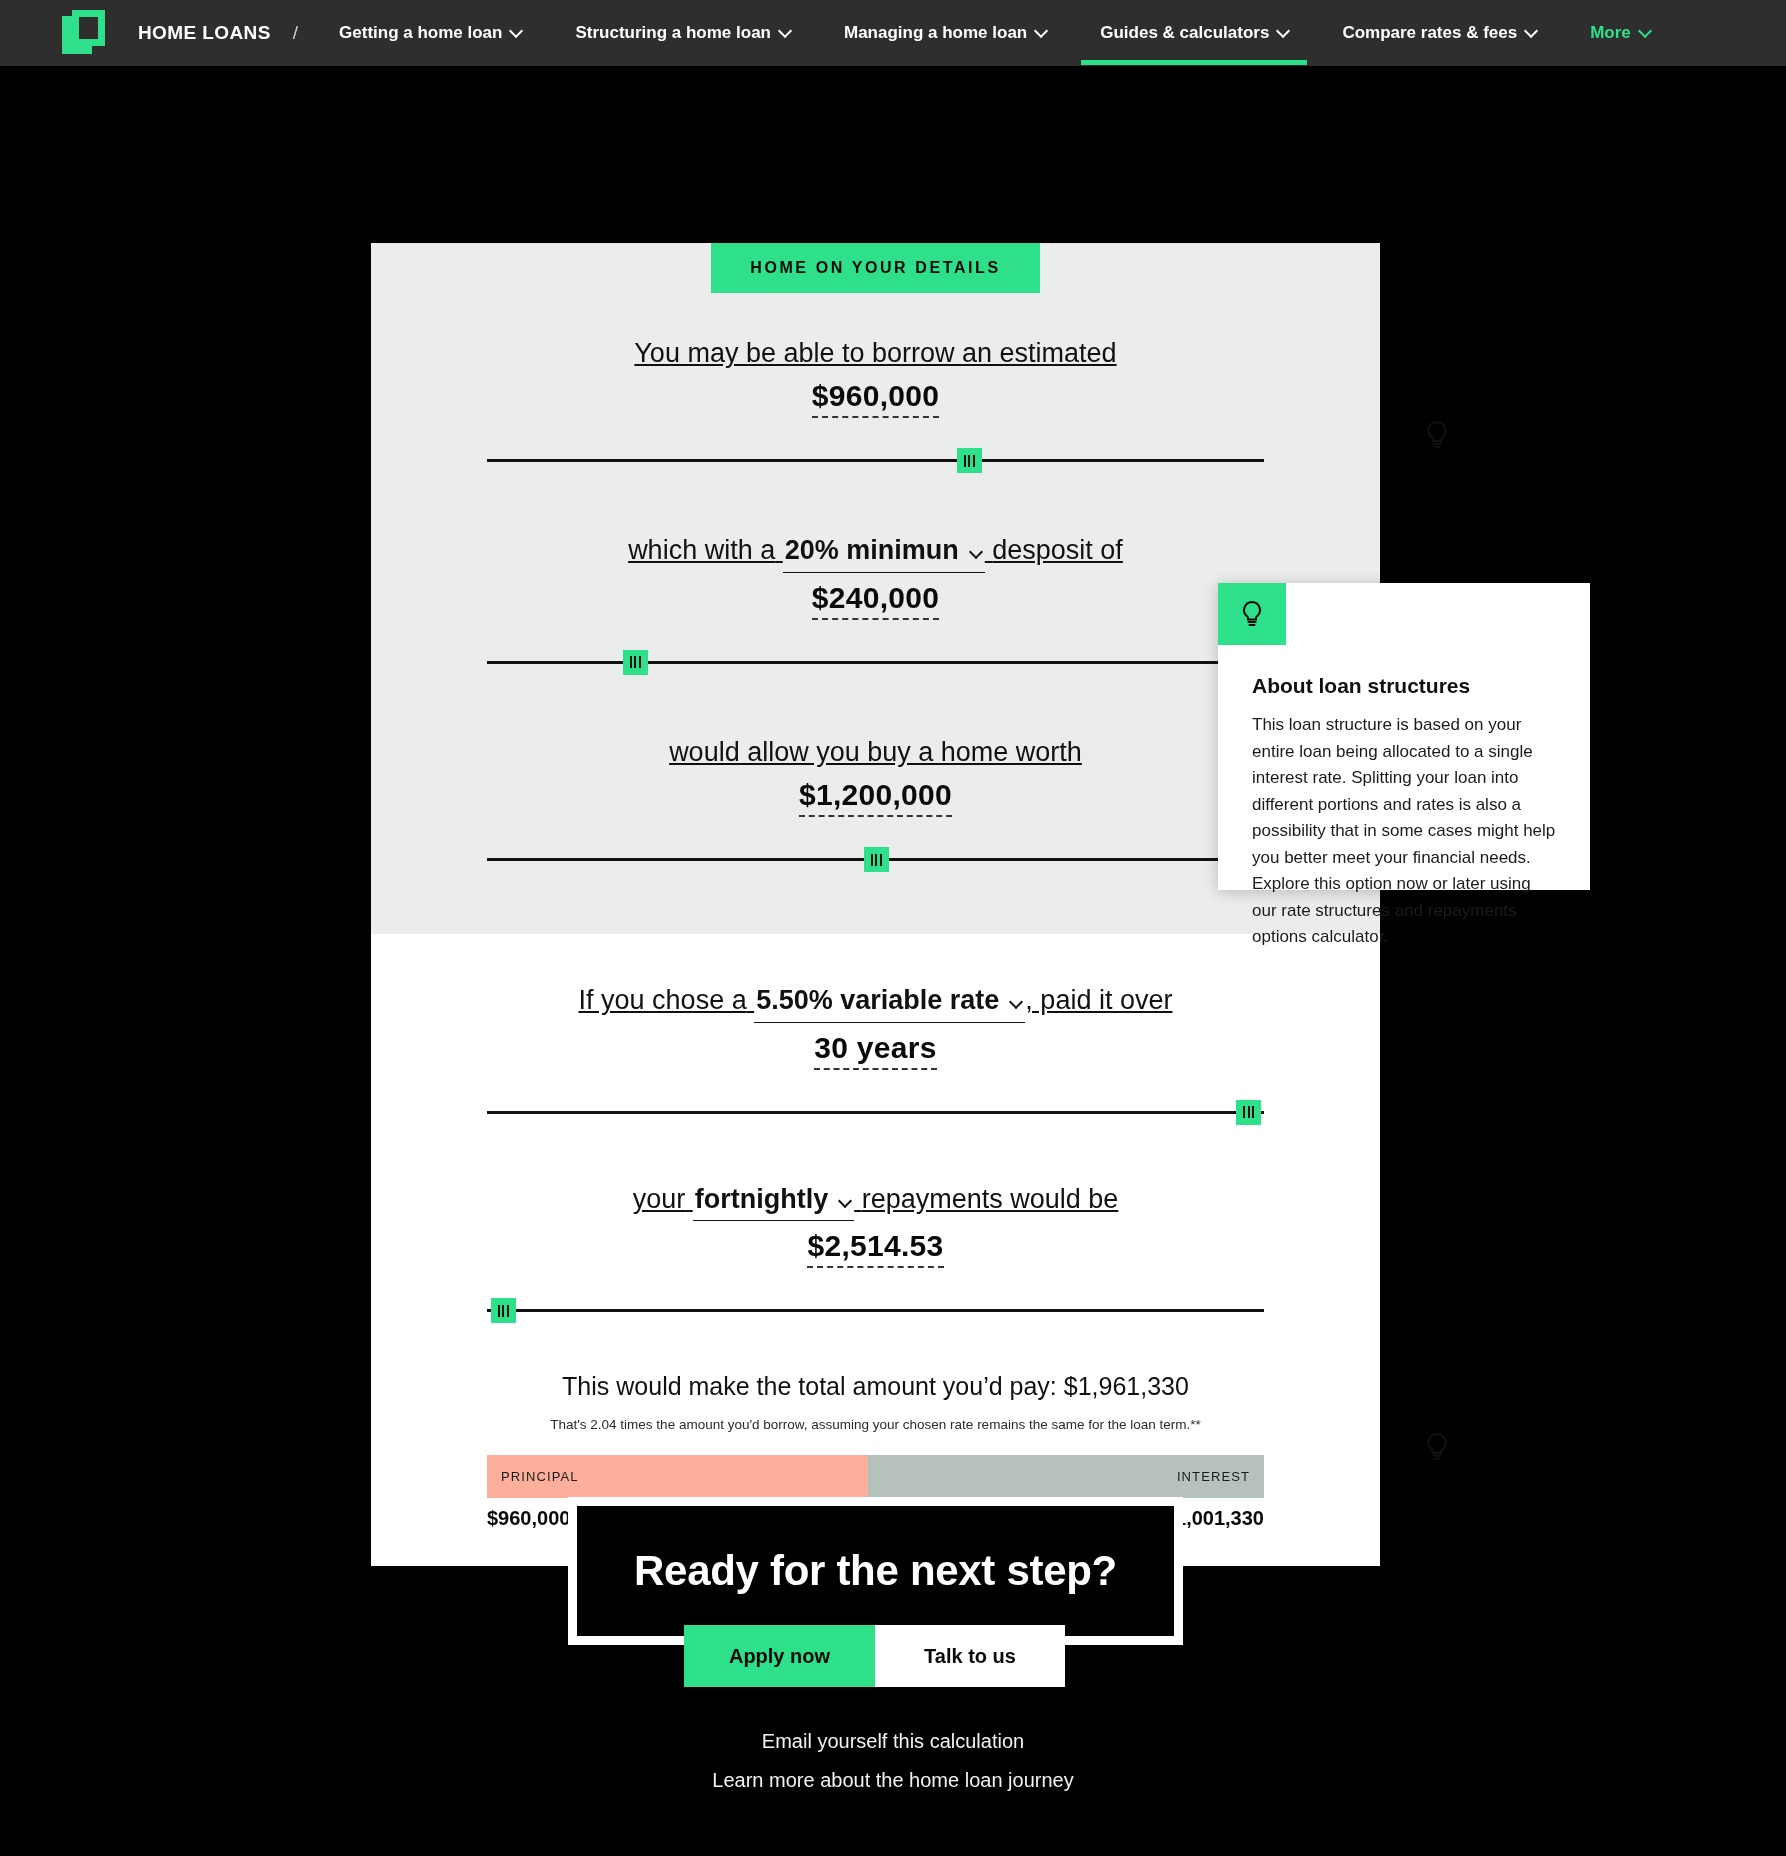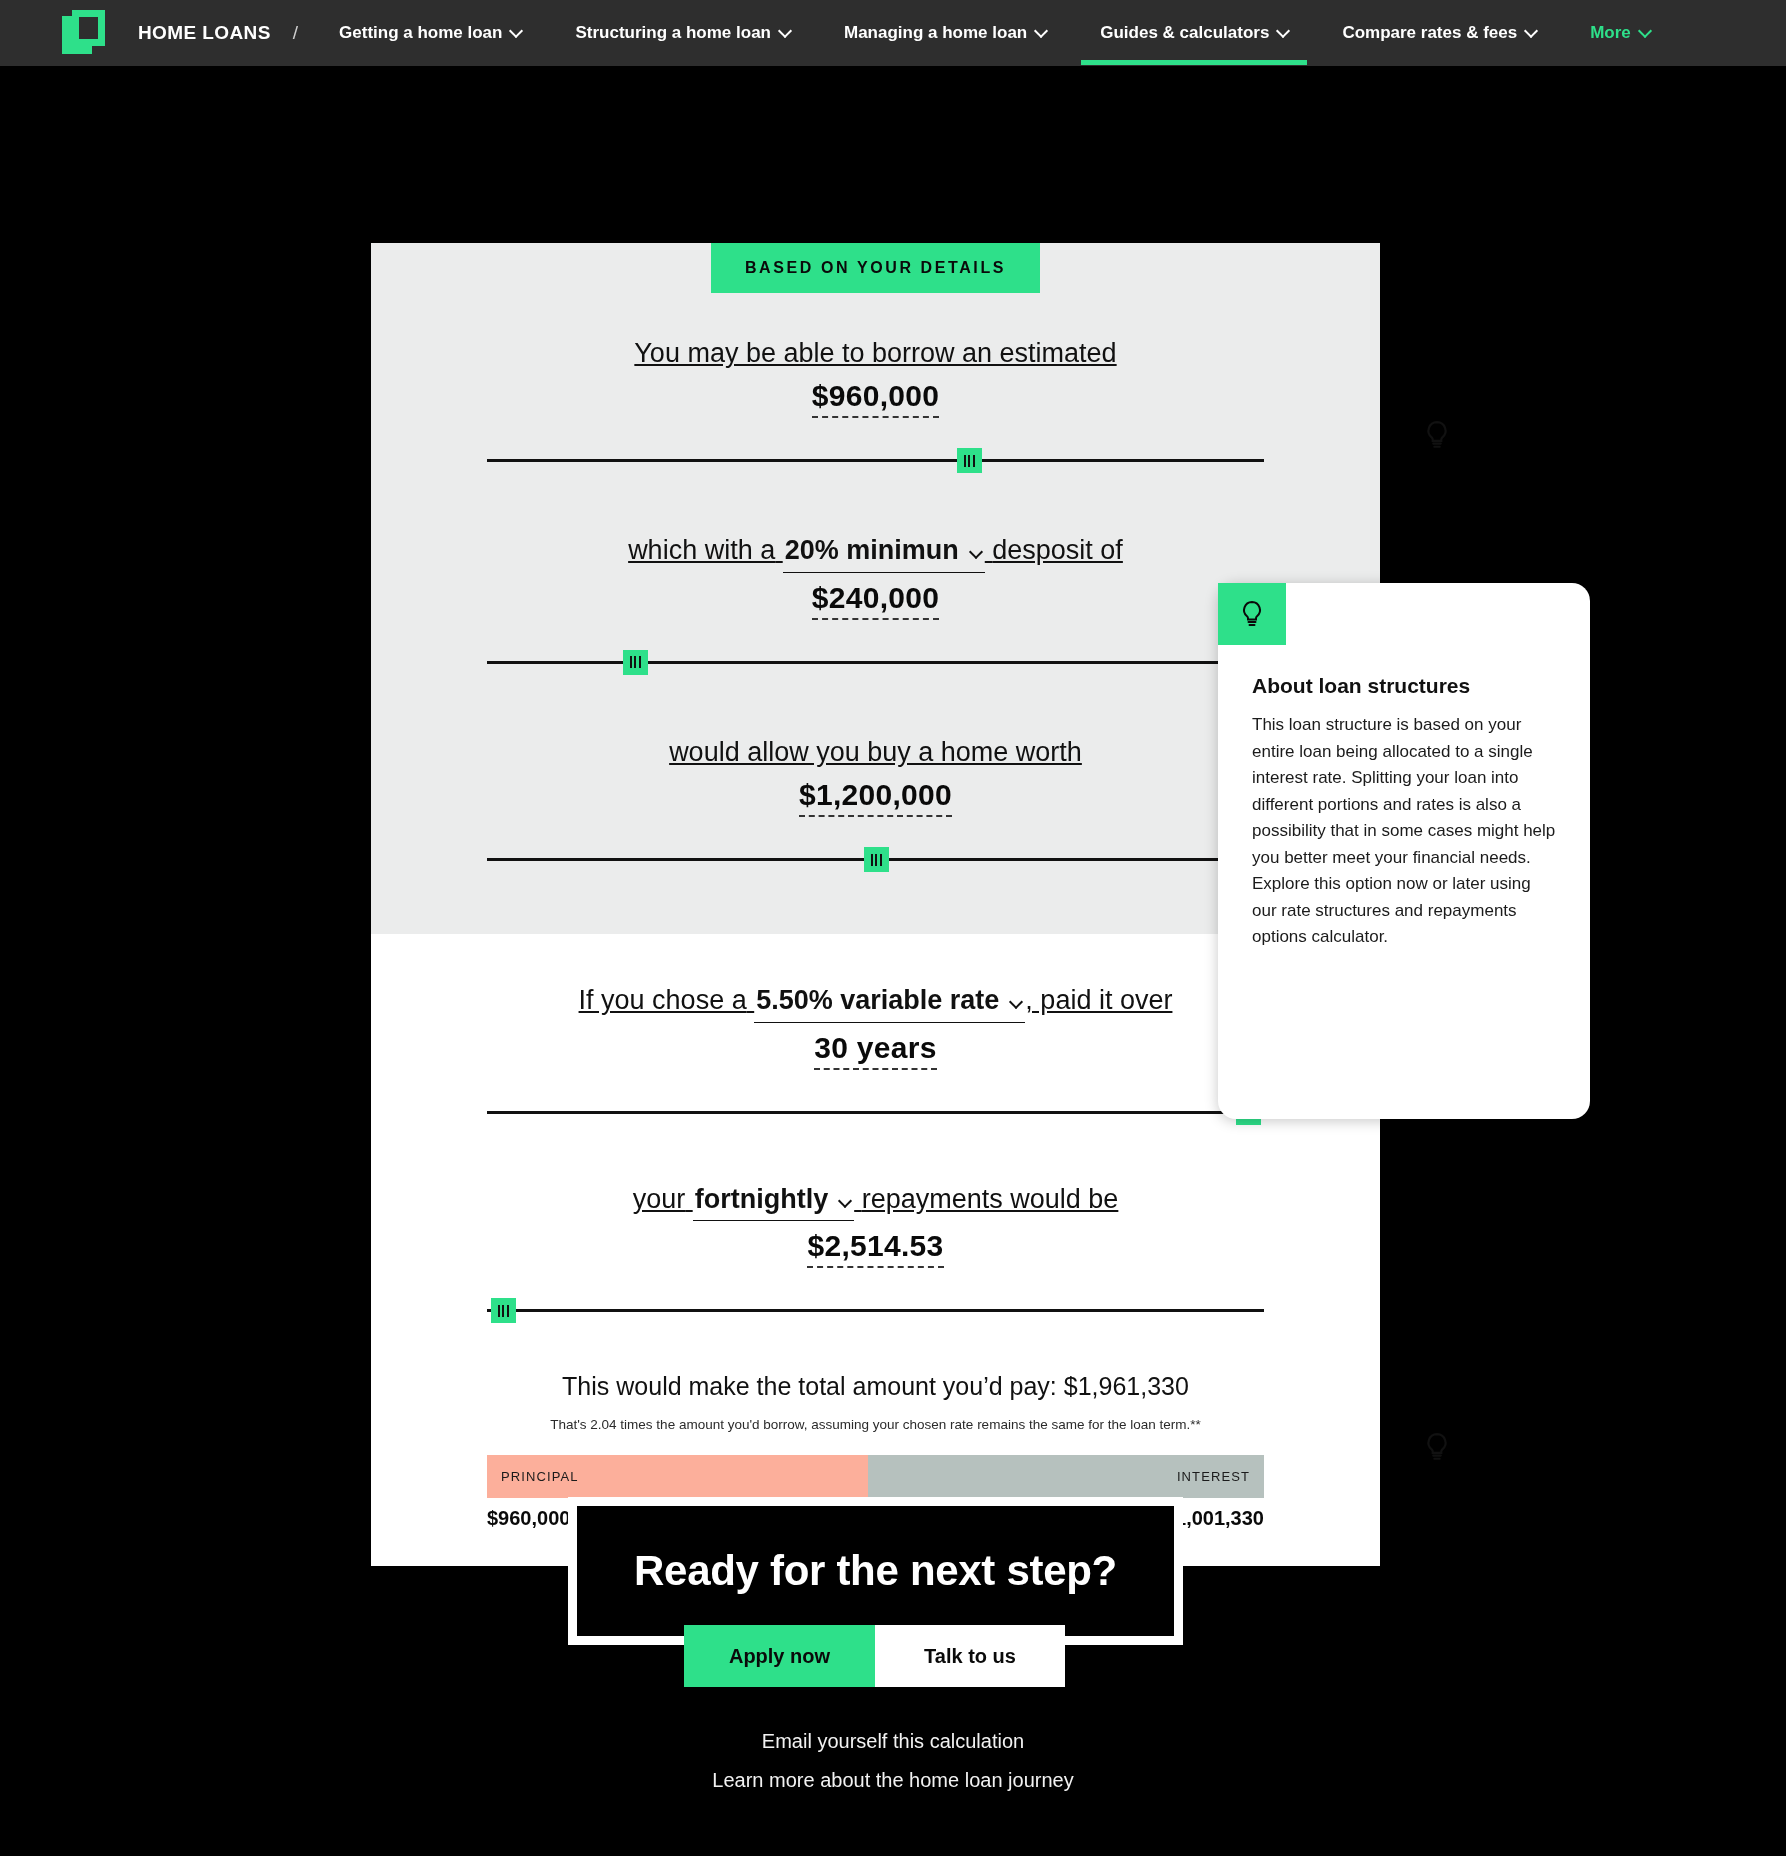--- a/index.html
+++ b/index.html
@@ -113,22 +113,22 @@
   .pibar .seglabel {
     font-size:13px; letter-spacing:1.1px; color:#1b1b1b; padding:0 14px;
   }
   .piamts {
     margin:9px 116px 0 116px; display:flex; justify-content:space-between;
   }
   .piamts span { font-size:20px; font-weight:bold; color:#0a0a0a; }
 
   
   .tip {
-    position:absolute; left:1218px; top:583px; width:372px; height:536px;
-    background:#fff; box-shadow:0 2px 14px rgba(0,0,0,.22);border-radius:18px;
+    position:absolute; left:1218px; top:583px; width:372px; height:307px;
+    background:#fff; box-shadow:0 2px 14px rgba(0,0,0,.22);
   }
   .tip .tipicon {
     width:68px; height:62px; background:#2ee08a;
     display:flex; align-items:center; justify-content:center;
   }
   .tip .tipicon svg { width:24px; height:28px; }
   .tip h3 {
     font-size:21px; font-weight:bold; color:#111;
     margin:29px 34px 0 34px;
   }
@@ -192,21 +192,21 @@
       <div class="navitem green">
         <span>More</span>
         <span class="chev"></span>
       </div>
     </div>
 </div>
 
 <div class="card">
 
   <div class="card-top">
-    <div class="badge">BASED ON YOUR DETAILS</div>
+    <div class="badge">HOME ON YOUR DETAILS</div>
 
     <div style="margin-top:42px">
       <div class="line">You may be able to borrow an estimated</div>
       <div class="valwrap" style="margin-top:8px">
         <span class="val">$960,000</span>
       </div>
     </div>
     <div class="slider" style="margin-top:25px">
       <div class="track"></div>
       <div class="knob" style="left: calc(62% - 12px);">

